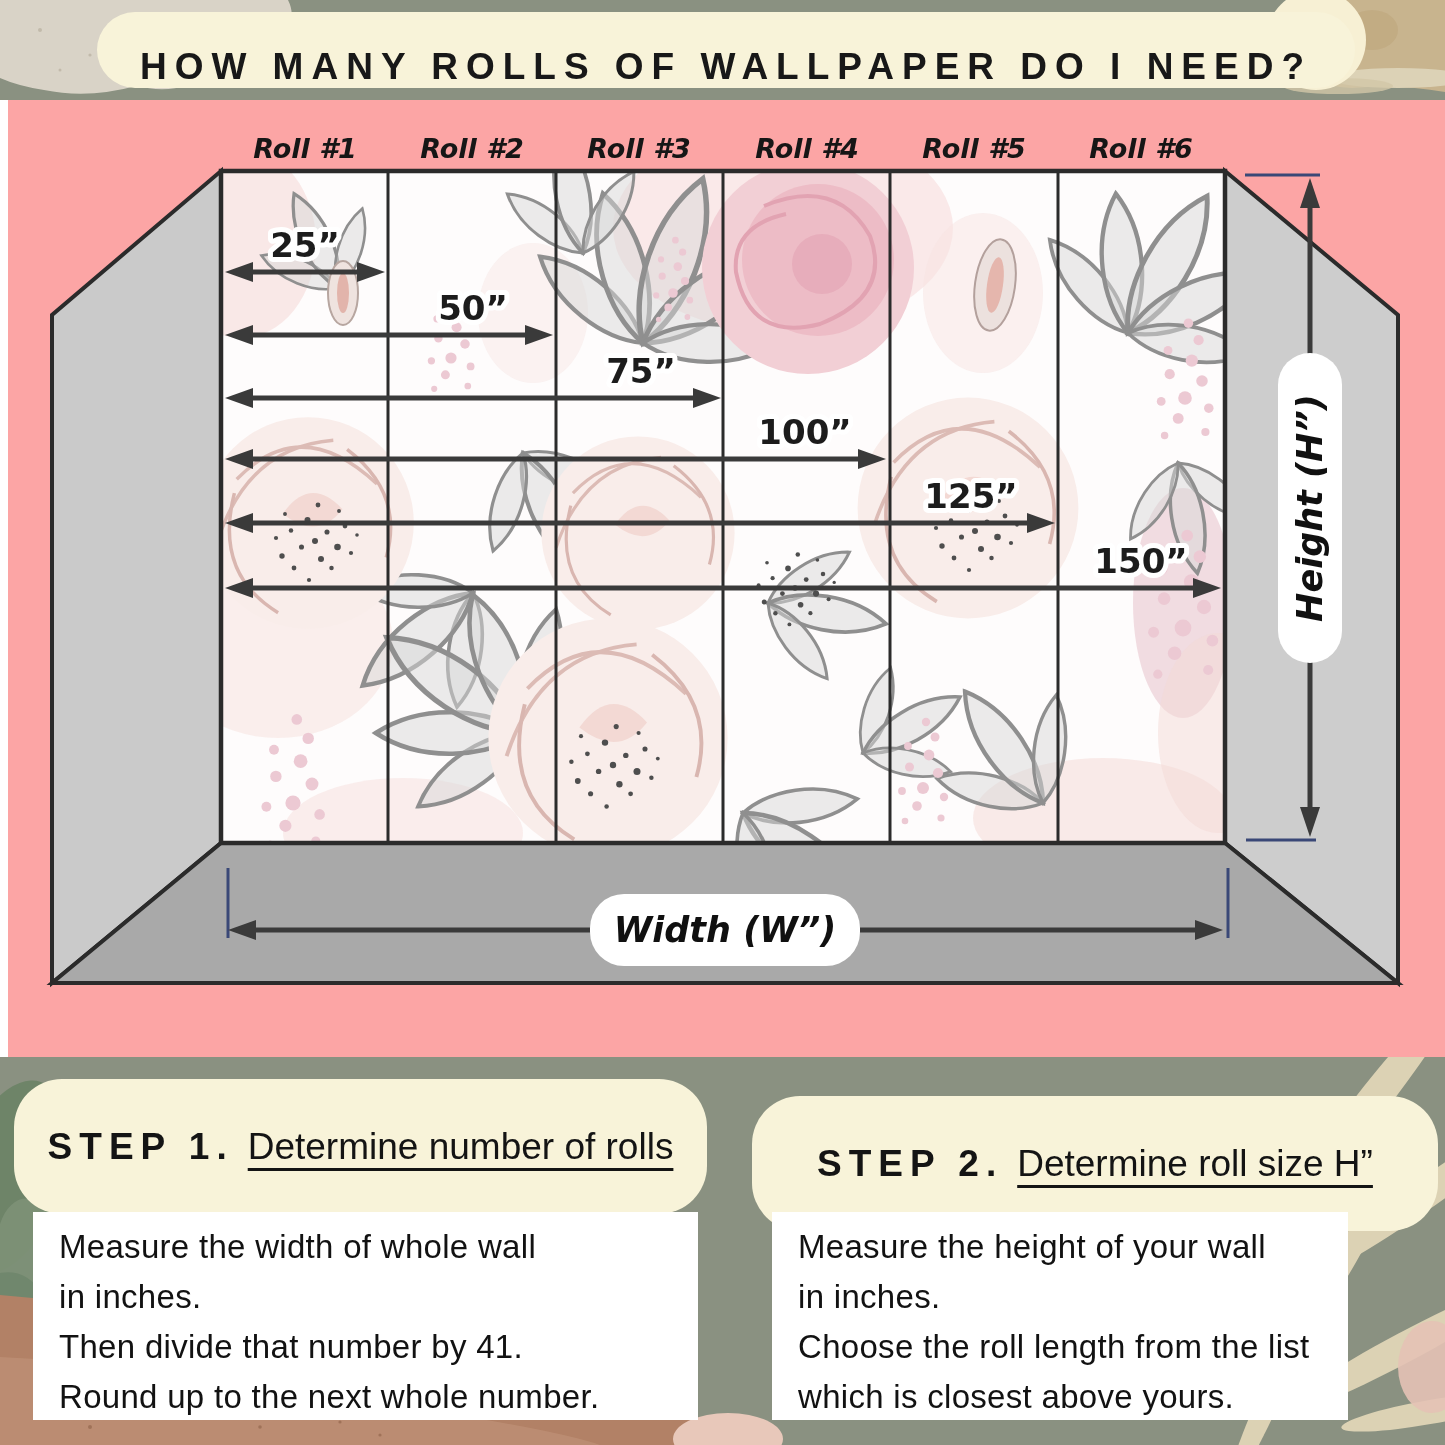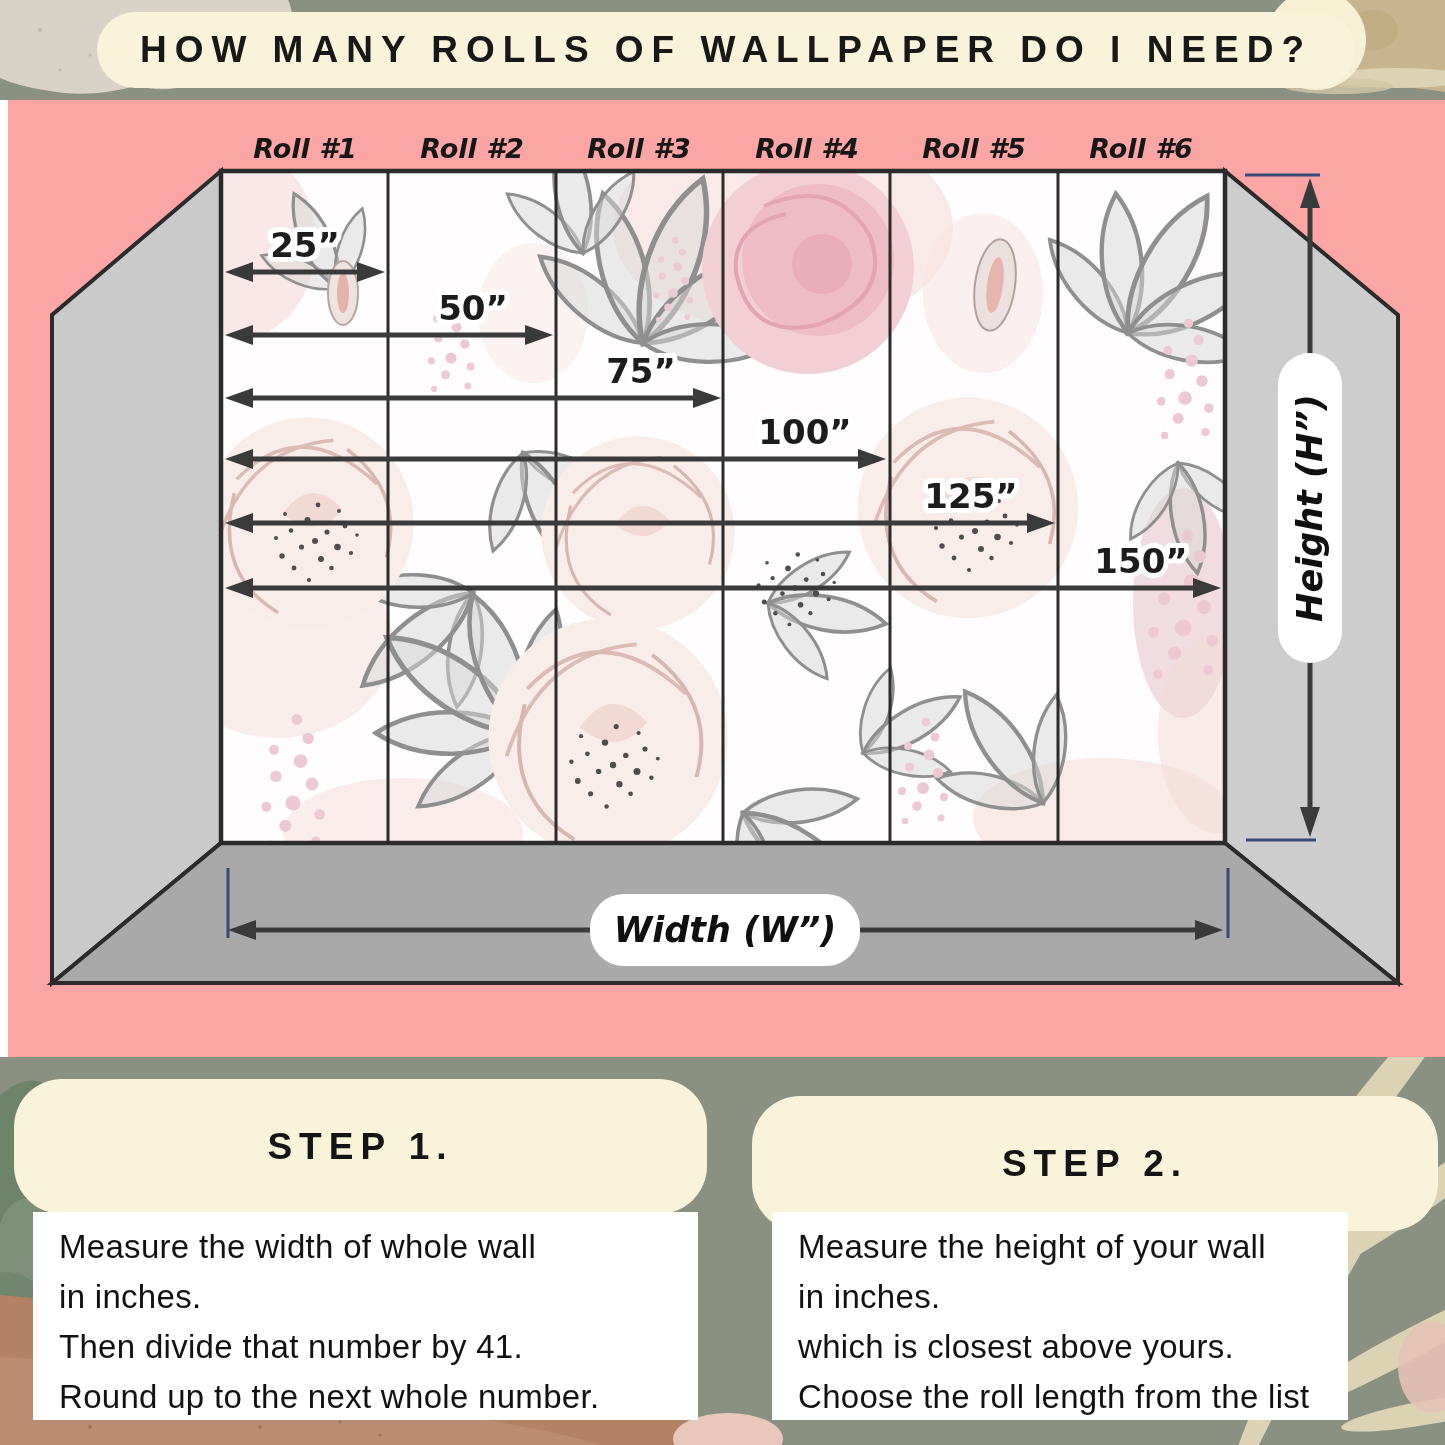--- a/index.html
+++ b/index.html
@@ -6,21 +6,21 @@
   .page {
     position:relative; width:1445px; height:1445px; overflow:hidden;
     background:#ffffff; font-family:"Liberation Sans", sans-serif;
   }
   
   .header-band { position:absolute; left:0; top:0; width:1445px; height:100px; background:#8A9181; }
   .band-svg { position:absolute; left:0; top:0; }
   .title-pill {
     position:absolute; left:97px; top:12px; width:1258px; height:76px;
     background:#F8F3D9; border-radius:40px;
-    display:flex; align-items:center; justify-content:center;
+    display:flex; align-items:flex-end; justify-content:center;
   }
   .title-pill h1 {
     margin:0; font-weight:600; font-size:37px; letter-spacing:8px;
     color:#181818; white-space:nowrap;
   }
   
   .diagram-area { position:absolute; left:8px; top:100px; width:1445px; height:957px; background:#fca5a5; }
   .svg-roll   { font-family:"DejaVu Sans", sans-serif; font-weight:700; font-style:italic; font-size:27px; fill:#161616; }
   .svg-measure{ font-family:"DejaVu Sans", sans-serif; font-weight:700; font-size:34px; fill:#1c1c1c;
                 paint-order:stroke; stroke:#ffffff; stroke-width:10px; stroke-linejoin:round; }
@@ -314,32 +314,34 @@
         <ellipse cx="1320" cy="240" rx="13" ry="130" transform="rotate(32 1320 240)"></ellipse>
         <ellipse cx="1405" cy="290" rx="15" ry="140" transform="rotate(62 1405 290)"></ellipse>
         <ellipse cx="1272" cy="335" rx="11" ry="110" transform="rotate(24 1272 335)"></ellipse>
         <ellipse cx="1430" cy="355" rx="12" ry="90" transform="rotate(80 1430 355)"></ellipse>
       </g>
       <ellipse cx="1432" cy="310" rx="34" ry="46" fill="#E4C2B5" opacity=".9"></ellipse>
     </svg>
 
     <div class="step-header s1">
       <span class="step-name">STEP 1.</span>
+      <span class="step-heading">Determine number of rolls</span>
     </div>
     <div class="step-body s1">
       <div class="line">Measure the width of whole wall</div>
       <div class="line">in inches.</div>
       <div class="line">Then divide that number by 41.</div>
       <div class="line">Round up to the next whole number.</div>
     </div>
 
     <div class="step-header s2">
       <span class="step-name">STEP 2.</span>
+      <span class="step-heading">Determine roll size H”</span>
     </div>
     <div class="step-body s2">
       <div class="line">Measure the height of your wall</div>
       <div class="line">in inches.</div>
+      <div class="line">Choose the roll length from the list</div>
       <div class="line">which is closest above yours.</div>
-      <div class="line">Choose the roll length from the list</div>
     </div>
   </section>
 
 </div>
 
 </body></html>

